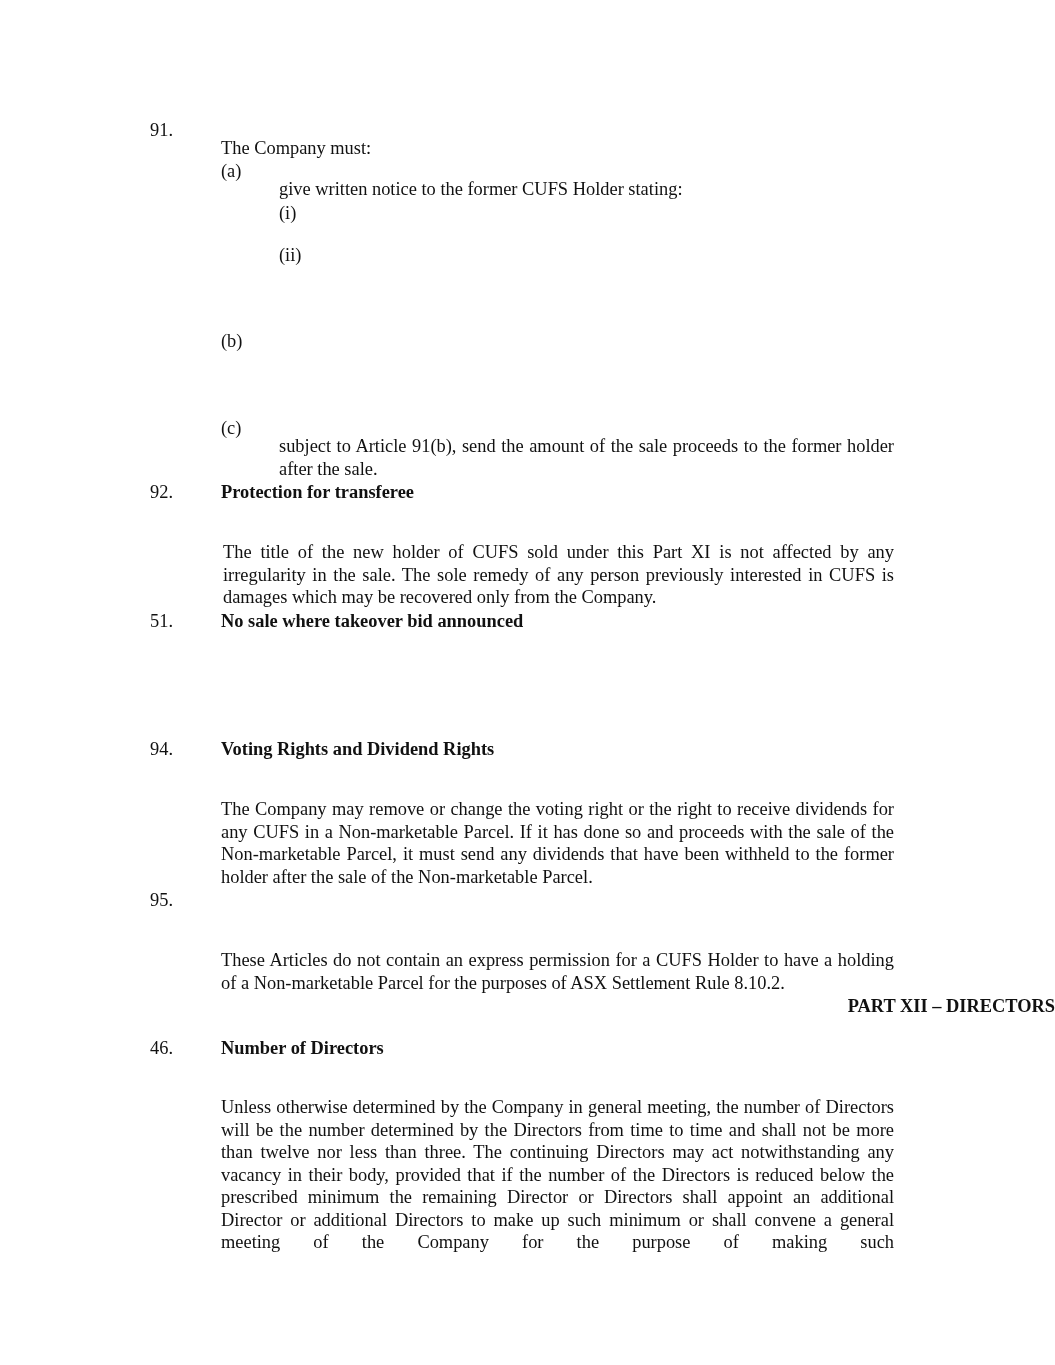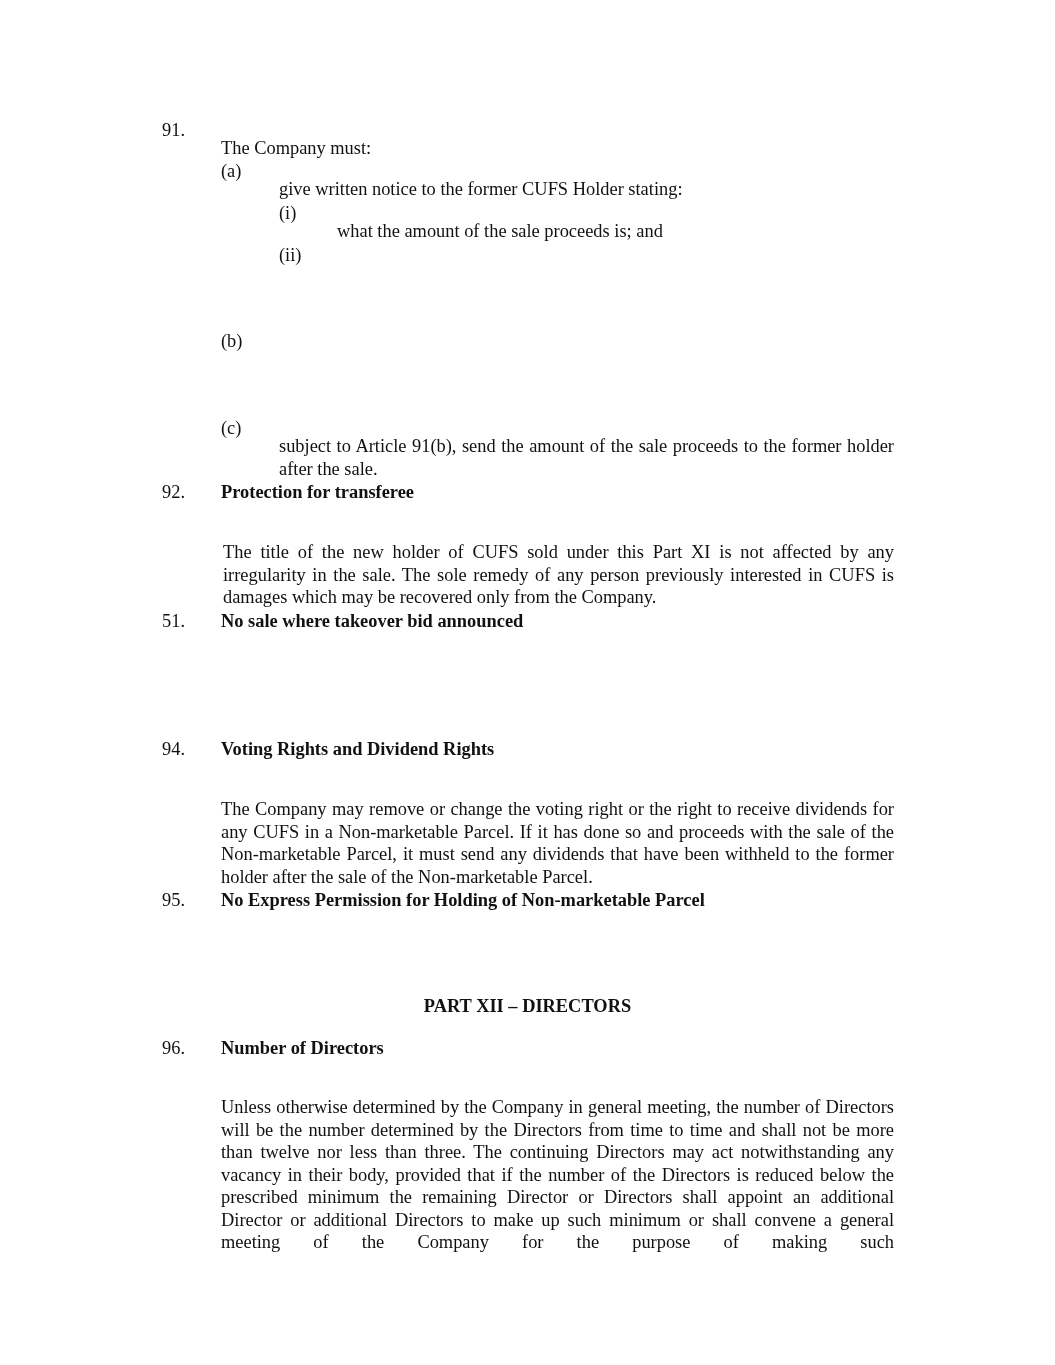--- a/index.html
+++ b/index.html
@@ -3,60 +3,59 @@
 <meta charset="utf-8">
 <style>
   html, body { margin: 0; padding: 0; background: #ffffff; }
   body {
     width: 1055px; height: 1365px; position: relative; overflow: hidden;
     font-family: "Liberation Serif", "DejaVu Serif", serif;
     color: #111111; font-size: 18.4px; line-height: 22.5px;
   }
   .page { position: absolute; left: 0; top: 0; width: 1055px; height: 1365px; }
   .blk { position: absolute; margin-top: 18px; }
-  .num { position: absolute; left: 162px; text-align: center; }
+  .num { position: absolute; left: 150px; text-align: center; }
   .head { position: absolute; left: 221px; font-weight: bold; text-align: center; }
   .just { text-align: justify; text-align-last: left; }
   .lbl { position: absolute; }
-  .center { position: absolute; left: 0; width: 1055px; text-align: center; font-weight: bold; }
+  .center { position: absolute; left: 0; width: 1055px; text-align: right; font-weight: bold; }
 </style>
 </head>
 <body>
 
 <div class="page">
 
   <div class="num" style="top:119px">91.</div>
   <div class="blk" style="left:221px; top:119px">The Company must:</div>
 
   <div class="lbl" style="left:221px; top:160px">(a)</div>
   <div class="blk" style="left:279px; top:160px">give written notice to the former CUFS Holder stating:</div>
 
   <div class="lbl" style="left:279px; top:202px">(i)</div>
-  <div class="blk" style="left:337px; top:202px">what the amount of the sale proceeds is; and</div>
 
   <div class="lbl" style="left:279px; top:244px">(ii)</div>
 
   <div class="lbl" style="left:221px; top:330px">(b)</div>
 
   <div class="lbl" style="left:221px; top:417px">(c)</div>
   <div class="blk just" style="left:279px; top:417px; width:615px">subject to Article 91(b), send the amount of the sale proceeds to the former holder after the sale.</div>
 
   <div class="num" style="top:481px">92.</div>
   <div class="head" style="top:481px">Protection for transferee</div>
   <div class="blk just" style="left:223px; top:523px; width:671px">The title of the new holder of CUFS sold under this Part XI is not affected by any irregularity in the sale.  The sole remedy of any person previously interested in CUFS is damages which may be recovered only from the Company.</div>
 
   <div class="num" style="top:610px">51.</div>
   <div class="head" style="top:610px">No sale where takeover bid announced</div>
 
   <div class="num" style="top:738px">94.</div>
   <div class="head" style="top:738px">Voting Rights and Dividend Rights</div>
   <div class="blk just" style="left:221px; top:780px; width:673px">The Company may remove or change the voting right or the right to receive dividends for any CUFS in a Non-marketable Parcel.  If it has done so and proceeds with the sale of the Non-marketable Parcel, it must send any dividends that have been withheld to the former holder after the sale of the Non-marketable Parcel.</div>
 
   <div class="num" style="top:889px">95.</div>
-  <div class="head" style="top:889px">No Express Permission for Holding of Non-marketable Parcel</div>
+  <div class="blk just" style="left:221px; top:931px; width:673px">These Articles do not contain an express permission for a CUFS Holder to have a holding of a Non-marketable Parcel for the purposes of ASX Settlement Rule 8.10.2.</div>
 
   <div class="center" style="top:995px">PART XII – DIRECTORS</div>
 
-  <div class="num" style="top:1037px">96.</div>
+  <div class="num" style="top:1037px">46.</div>
   <div class="head" style="top:1037px">Number of Directors</div>
   <div class="blk just" style="left:221px; top:1078px; width:673px; text-align-last: justify;">Unless otherwise determined by the Company in general meeting, the number of Directors will be the number determined by the Directors from time to time and shall not be more than twelve nor less than three.  The continuing Directors may act notwithstanding any vacancy in their body, provided that if the number of the Directors is reduced below the prescribed minimum the remaining Director or Directors shall appoint an additional Director or additional Directors to make up such minimum or shall convene a general meeting of the Company for the purpose of making such</div>
 
 </div>
 
 </body></html>

